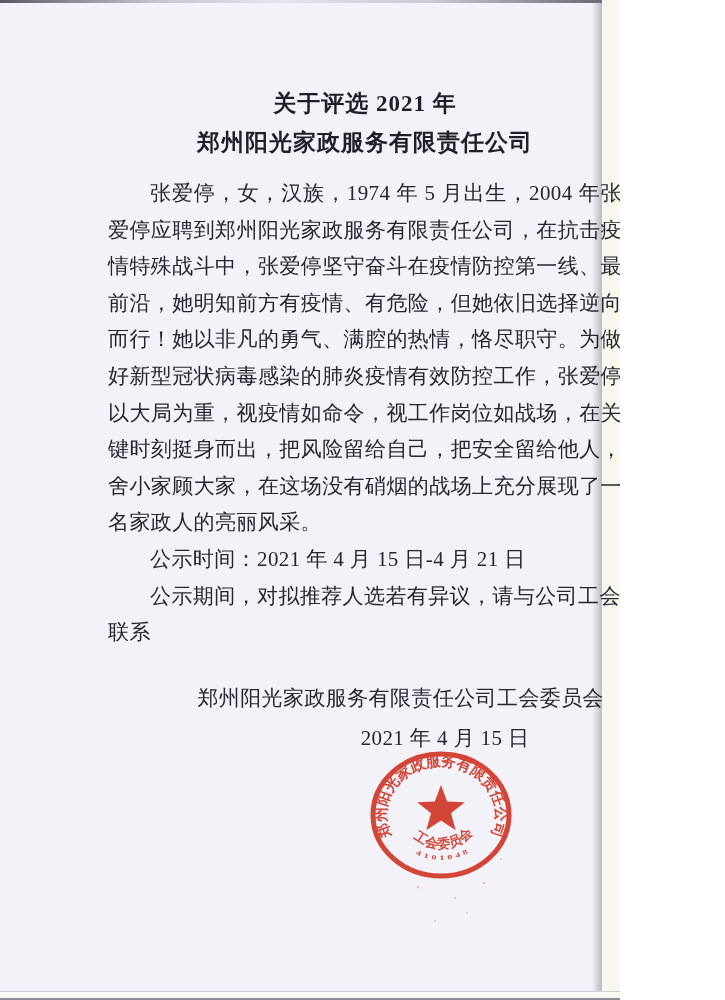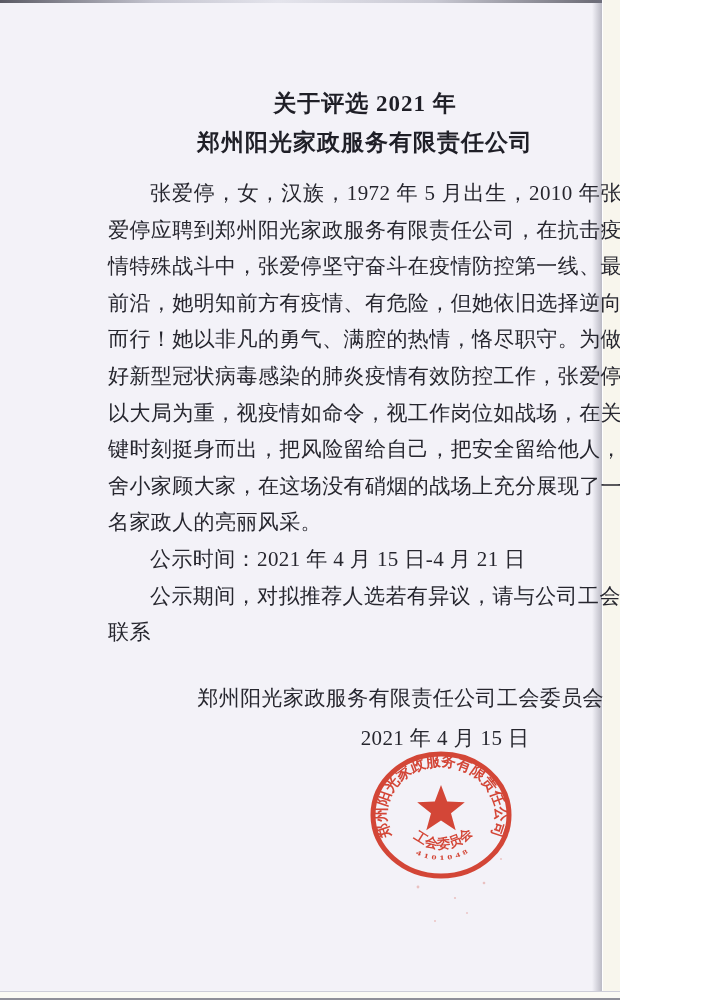--- a/index.html
+++ b/index.html
@@ -51,21 +51,21 @@
   <div class="edge-top"></div>
   <div class="edge-right-shadow"></div>
   <div class="edge-right-strip"></div>
   <div class="edge-bottom"></div>
 
   <div class="content">
     <h1 class="title">关于评选 2021 年</h1>
     <h1 class="title">郑州阳光家政服务有限责任公司</h1>
 
     <div class="body-text">
-      <p class="para">张爱停，女，汉族，1972 年 5 月出生，2010 年张爱停应聘到郑州阳光家政服务有限责任公司，在抗击疫情特殊战斗中，张爱停坚守奋斗在疫情防控第一线、最前沿，她明知前方有疫情、有危险，但她依旧选择逆向而行！她以非凡的勇气、满腔的热情，恪尽职守。为做好新型冠状病毒感染的肺炎疫情有效防控工作，张爱停以大局为重，视疫情如命令，视工作岗位如战场，在关键时刻挺身而出，把风险留给自己，把安全留给他人，舍小家顾大家，在这场没有硝烟的战场上充分展现了一名家政人的亮丽风采。</p>
+      <p class="para">张爱停，女，汉族，1974 年 5 月出生，2004 年张爱停应聘到郑州阳光家政服务有限责任公司，在抗击疫情特殊战斗中，张爱停坚守奋斗在疫情防控第一线、最前沿，她明知前方有疫情、有危险，但她依旧选择逆向而行！她以非凡的勇气、满腔的热情，恪尽职守。为做好新型冠状病毒感染的肺炎疫情有效防控工作，张爱停以大局为重，视疫情如命令，视工作岗位如战场，在关键时刻挺身而出，把风险留给自己，把安全留给他人，舍小家顾大家，在这场没有硝烟的战场上充分展现了一名家政人的亮丽风采。</p>
       <p class="line">公示时间：2021 年 4 月 15 日-4 月 21 日</p>
       <p class="line">公示期间，对拟推荐人选若有异议，请与公司工会联系</p>
       <p class="signature">郑州阳光家政服务有限责任公司工会委员会</p>
       <p class="date">2021 年 4 月 15 日</p>
     </div>
   </div>
 
   <svg class="stamp" viewBox="0 0 156 200" aria-hidden="true">
     <defs>
       <path id="arcTop" d="M 28.2 98.7 A 55 49 0 1 1 127.8 98.7" fill="none"></path>

